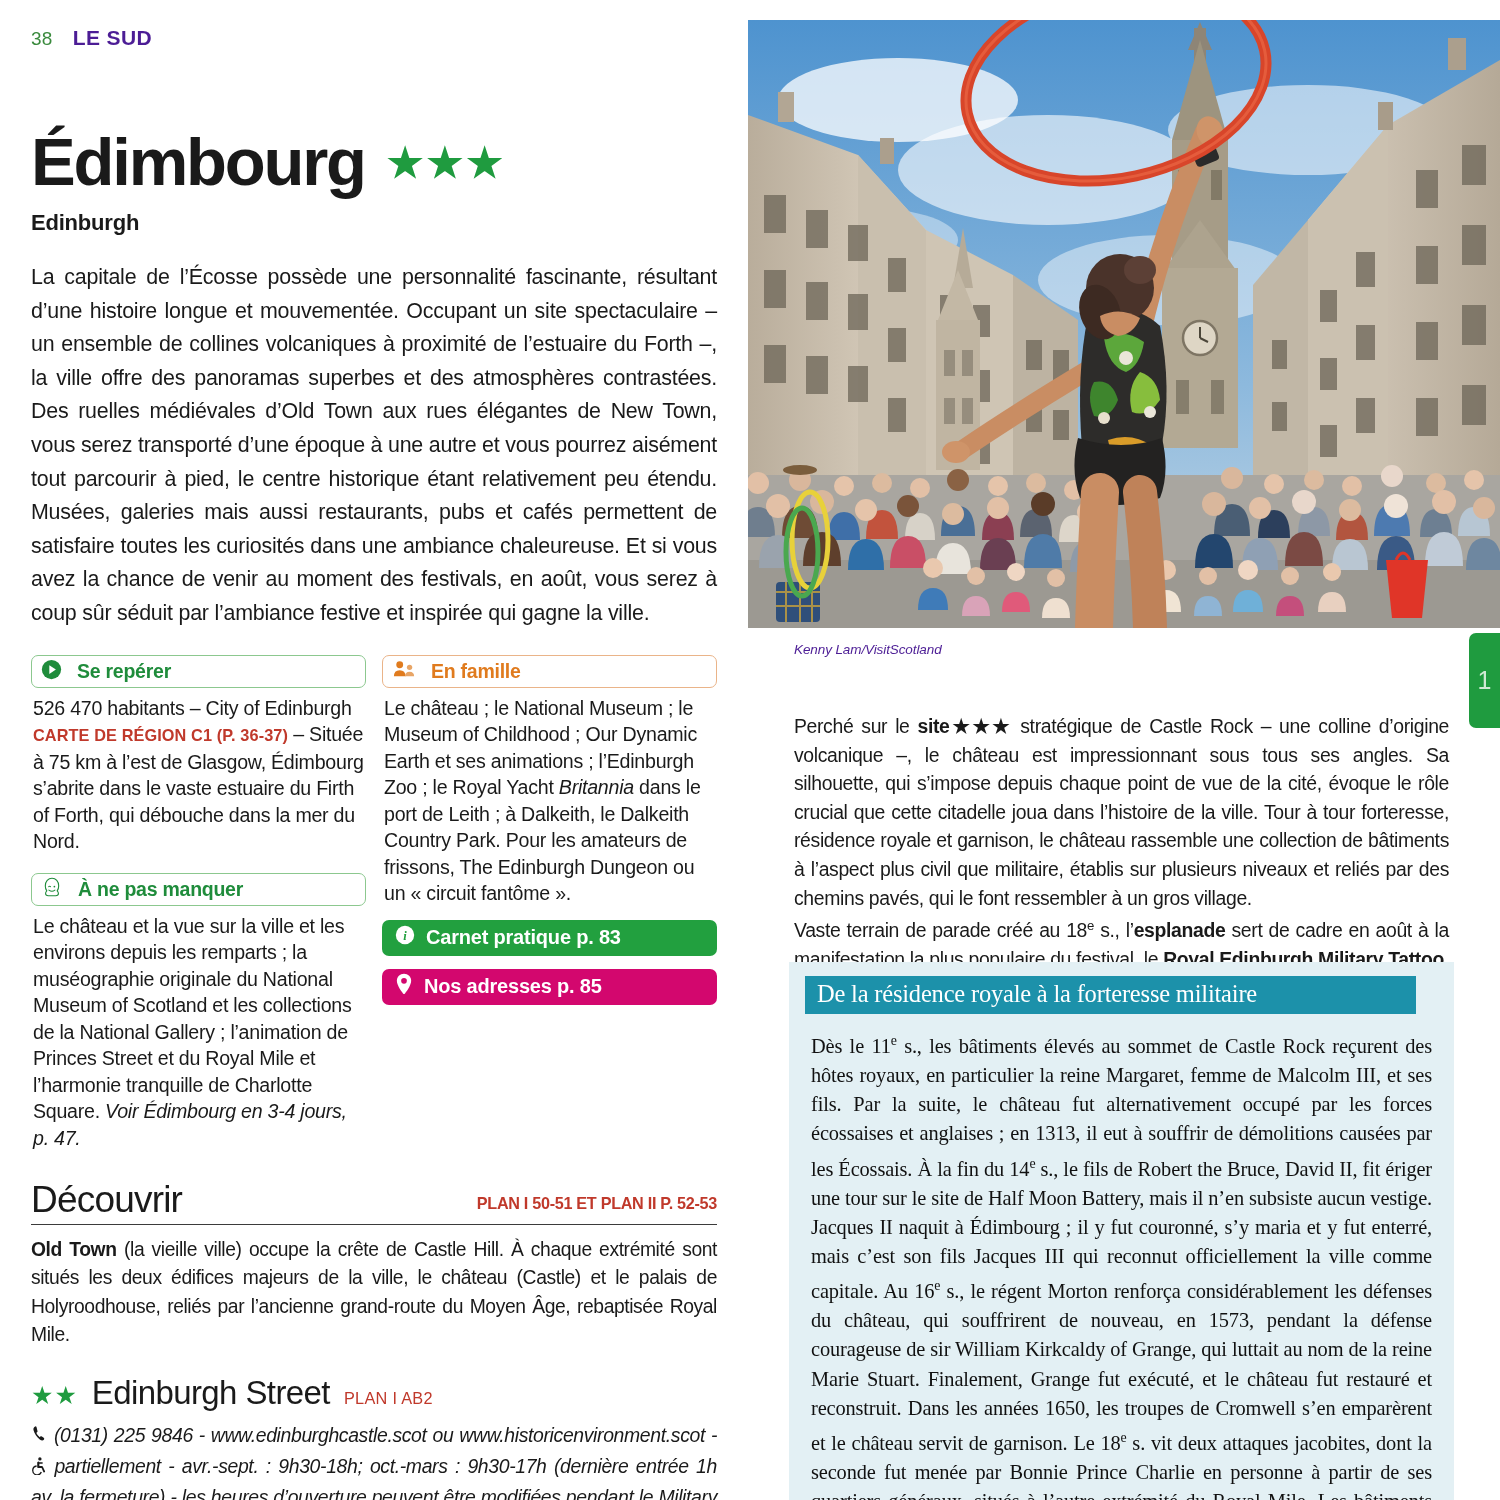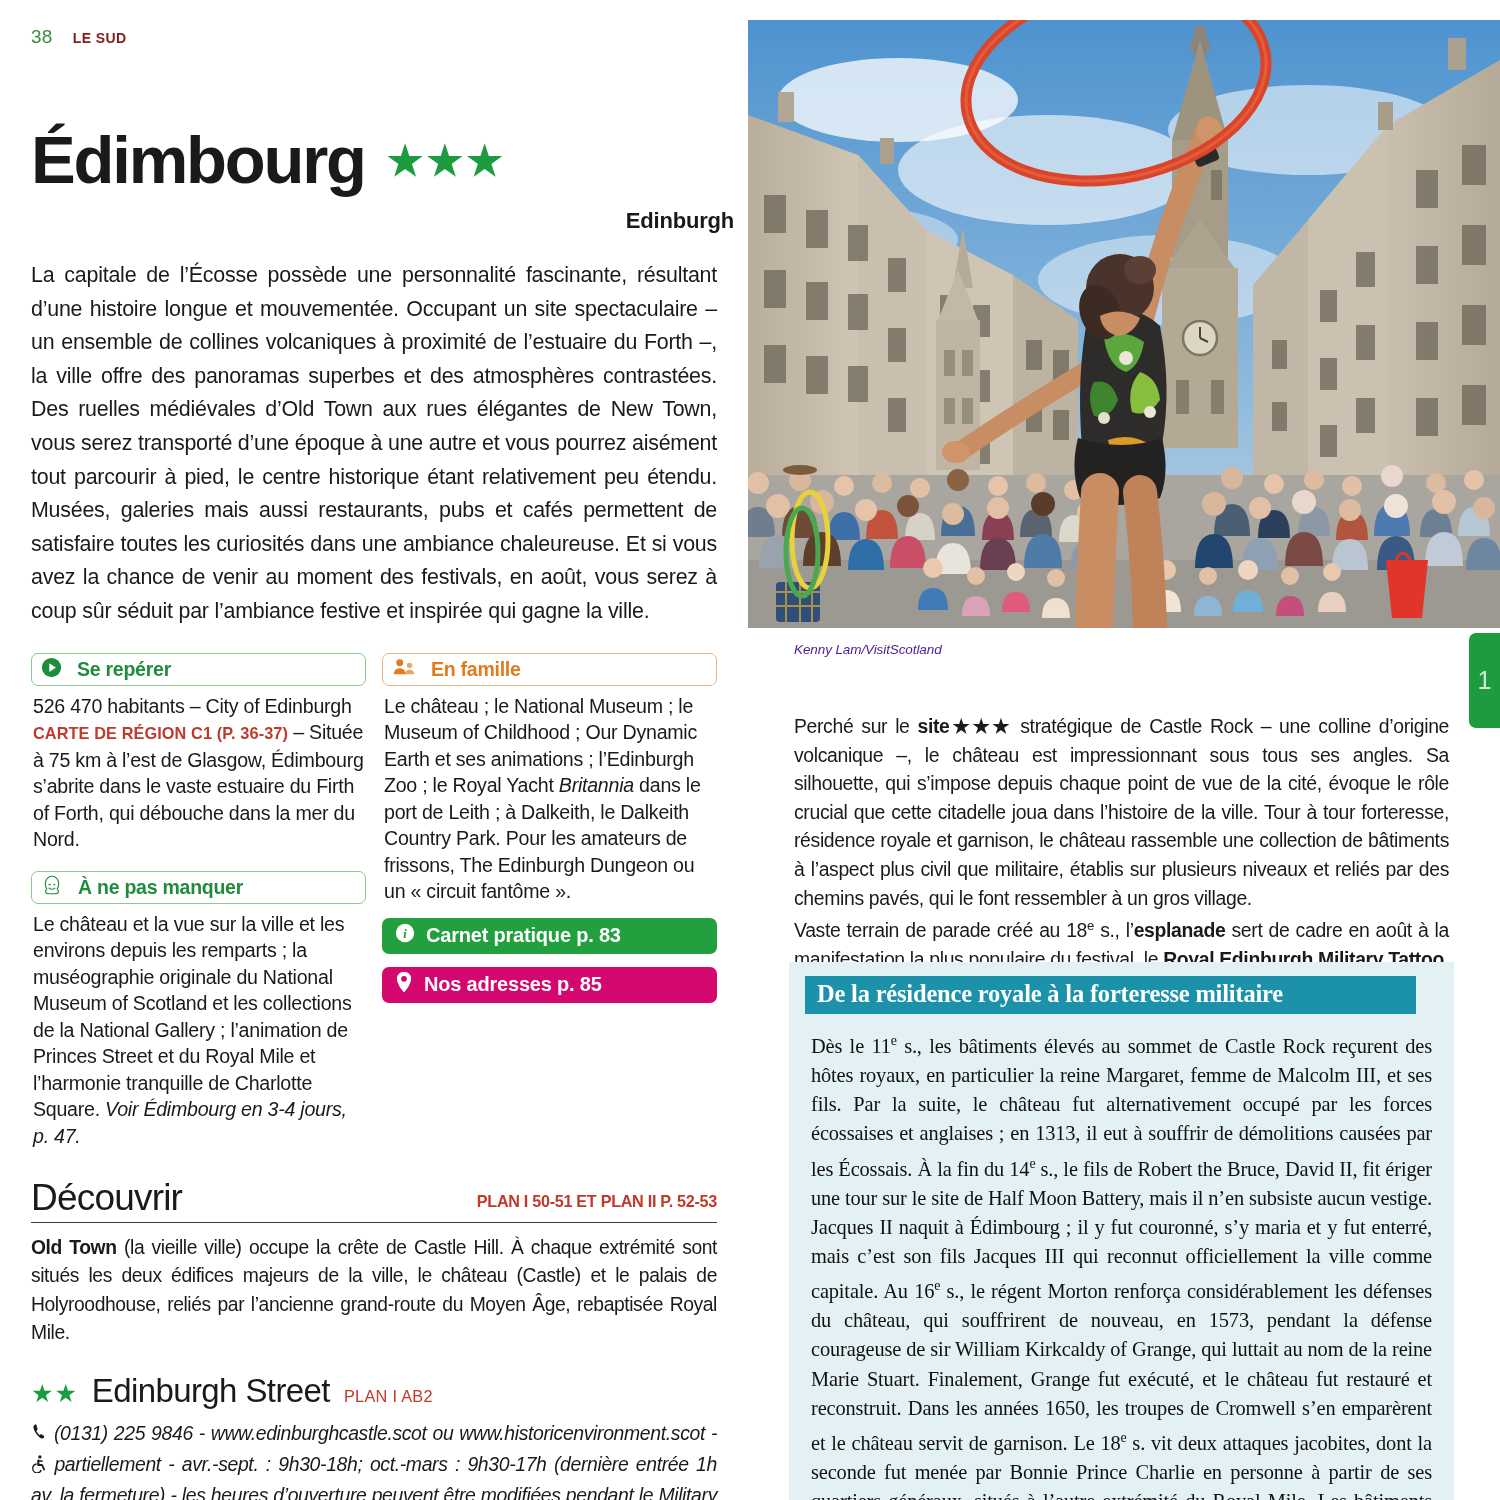--- a/index.html
+++ b/index.html
@@ -35,27 +35,27 @@
     gap: 20px;
     padding: 26px 0 0 31px;
   }
   .folio-num {
     font-size: 19px;
     color: #3a8a3d;
     font-weight: 400;
     letter-spacing: 0.3px;
   }
   .folio-section {
-    font-size: 14px;
-    color: #7f1d1d;
+    font-size: 21px;
+    color: #4c1d95;
     font-weight: 700;
     letter-spacing: 0.4px;
   }
 
-  .title-block { padding: 78px 14px 0 31px; text-align: right; }
+  .title-block { padding: 78px 14px 0 31px; }
   h1.city-title {
     font-size: 67px;
     font-weight: 800;
     margin: 0;
     letter-spacing: -2.2px;
     line-height: 1;
     display: flex;
     align-items: center;
     gap: 22px;
   }
@@ -246,21 +246,21 @@
     top: 962px;
     width: 665px;
     background: #e3f0f4;
     padding: 14px 16px 18px 16px;
     box-sizing: border-box;
   }
   .infobox-head {
     background: #1c91aa;
     color: #ffffff;
     font-family: "Liberation Serif", serif;
-    font-weight: 700;
+    font-weight: 400;
     font-size: 24.5px;
     letter-spacing: -0.2px;
     padding: 4px 12px 6px 12px;
     display: inline-block;
     width: calc(100% - 22px);
     box-sizing: border-box;
   }
   .infobox-body {
     font-family: "Liberation Serif", serif;
     font-size: 20.4px;

